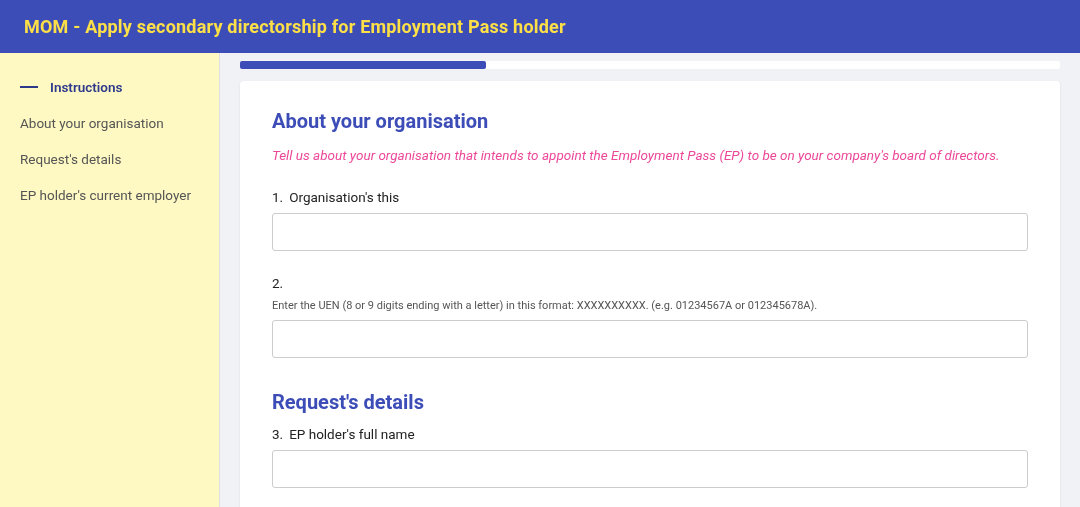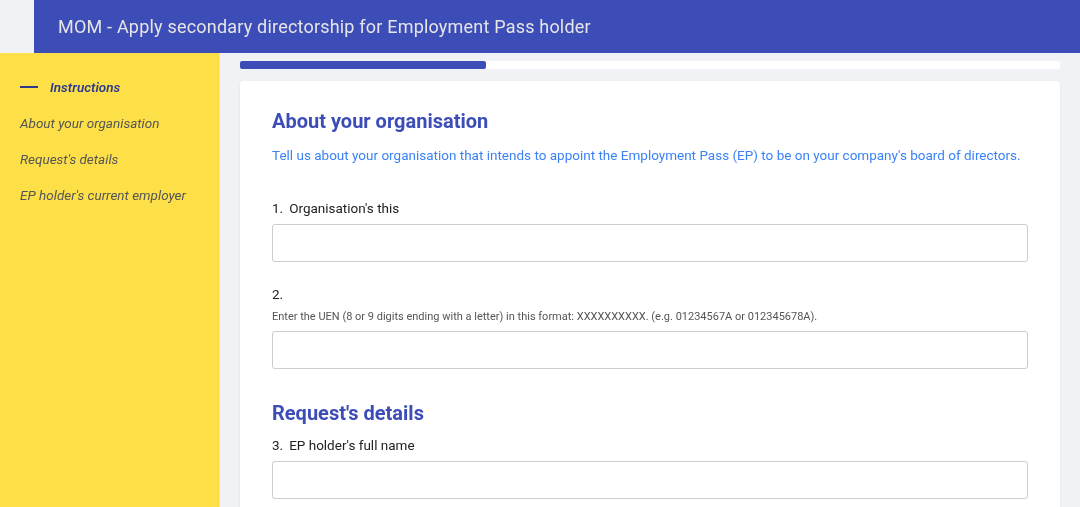--- a/index.html
+++ b/index.html
@@ -12,42 +12,40 @@
       font-family: -apple-system, BlinkMacSystemFont, 'Segoe UI', Roboto, Arial, sans-serif;
       background: #f0f2f5;
       width: 1080px;
       height: 507px;
       overflow: hidden;
     }
 
     
     .header {
       background: #3d4db7;
-      color: #e5e5e5;
+      color: #fde047;
       padding: 16px 24px;
       font-size: 18px;
-      font-weight: 400;
+      font-weight: 700;
       letter-spacing: 0.2px;
-      margin-left: 34px;
     }
 
     
     .main-layout {
       display: flex;
       height: calc(507px - 52px);
     }
 
     
     .sidebar {
       width: 220px;
-      background: #fde047;
+      background: #fef9c3;
       padding: 16px 0;
       flex-shrink: 0;
       border-right: 1px solid #e0e0e0;
-      font-style: italic;
     }
 
     .sidebar-item {
       padding: 10px 20px;
       font-size: 13.5px;
       color: #555;
       cursor: pointer;
       display: flex;
       align-items: center;
       gap: 8px;
@@ -101,23 +99,24 @@
 
     .section-title {
       font-size: 20px;
       font-weight: 700;
       color: #3d4db7;
       margin-bottom: 12px;
     }
 
     .section-description {
       font-size: 13.5px;
-      color: #3b82f6;
+      color: #ec4899;
       line-height: 1.5;
-      margin-bottom: 35px;
+      margin-bottom: 24px;
+      font-style: italic;
     }
 
     .form-field {
       margin-bottom: 24px;
     }
 
     .field-label {
       font-size: 13.5px;
       color: #222;
       margin-bottom: 8px;

